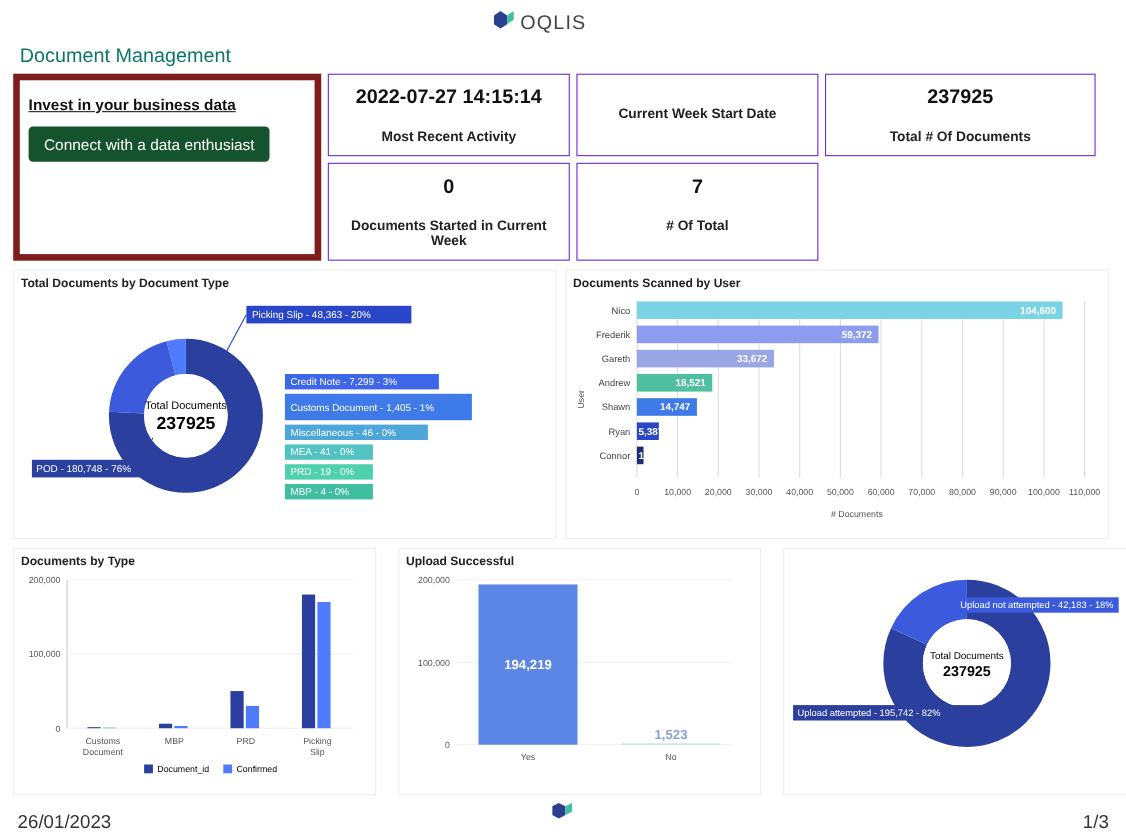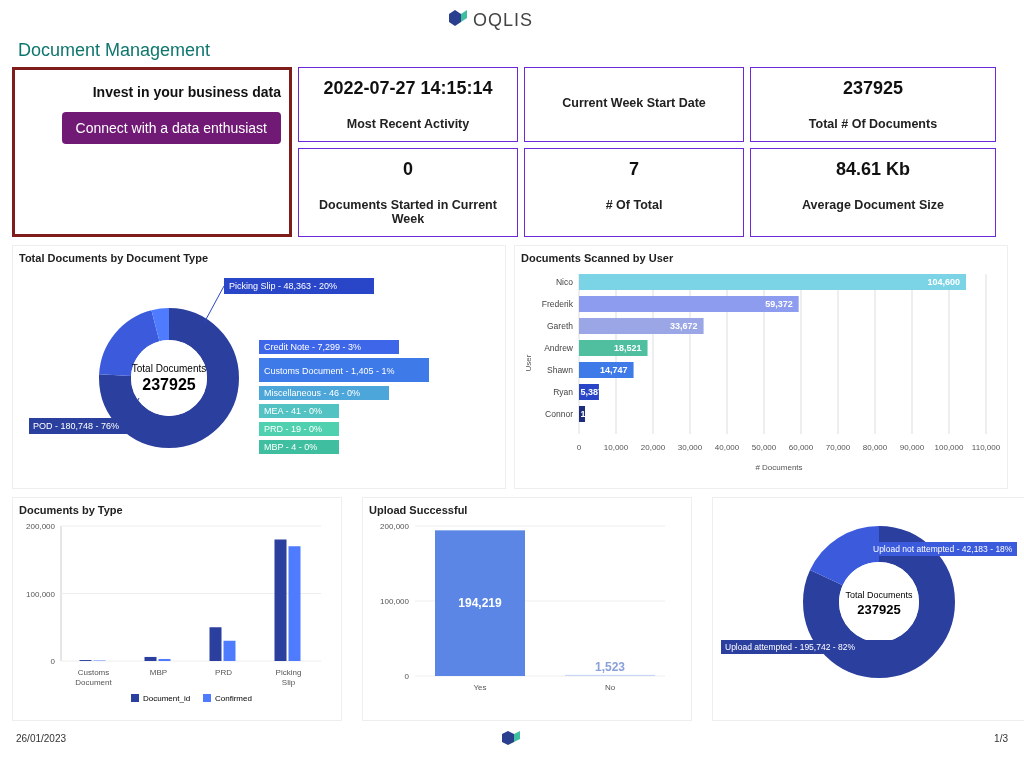--- a/index.html
+++ b/index.html
@@ -5,29 +5,29 @@
   * { box-sizing: border-box; margin: 0; padding: 0; }
   html, body { width: 1024px; height: 758px; font-family: "Segoe UI", Arial, sans-serif; background:#fff; color:#222; }
   .page { width:1024px; height:758px; position:relative; padding:6px 28px 0 12px; }
   .header-logo { text-align:center; padding:2px 0 6px; }
   .logo-svg { display:inline-block; vertical-align:middle; }
   .page-title { font-size:18px; font-weight:500; color:#0f766e; margin:2px 0 6px 6px; }
   .metrics-grid { display:grid; grid-template-columns: 280px 220px 220px 1fr; grid-template-rows:auto auto; gap:6px; margin-bottom:8px; }
   .metric-card { border:1px solid #6d28d9; padding:10px 8px; text-align:center; }
   .metric-value { font-size:18px; font-weight:700; color:#111; }
   .metric-label { font-size:12.5px; font-weight:600; color:#222; margin-top:18px; }
-  .cta-card { grid-row:1 / span 2; border:3px solid #7f1d1d; text-align:right; padding:14px 8px; }
+  .cta-card { grid-row:1 / span 2; border:6px solid #7f1d1d; text-align:left; padding:14px 8px;text-decoration:underline; }
   .cta-title { font-size:14px; font-weight:700; color:#111; margin-bottom:12px;}
-  .cta-btn { display:inline-block; background:#701a75; color:#fff; padding:8px 14px; border-radius:4px; font-size:14px; overflow:hidden; white-space:nowrap; max-width:100%; }
+  .cta-btn { display:inline-block; background:#14532d; color:#fff; padding:8px 14px; border-radius:4px; font-size:14px; overflow:hidden; white-space:nowrap; max-width:100%; }
   .charts-row1 { display:grid; grid-template-columns: 1fr 1fr; gap:8px; margin-bottom:8px; }
   .charts-row2 { display:grid; grid-template-columns: 330px 330px 1fr; gap:20px; }
   .chart-card { border:1px solid #eee; padding:4px 6px 6px; }
   .chart-title { font-size:11px; font-weight:700; text-align:left; color:#222; margin:2px 0 4px; }
   svg text { font-family:inherit; }
-  .footer { position:absolute; bottom:14px; left:16px; right:16px; display:flex; justify-content:space-between; font-size:10px; color:#333; }
+  .footer { position:absolute; bottom:0; left:16px; right:16px; display:flex; justify-content:space-between; font-size:17px; color:#333; }
   .footer-logo { position:absolute; left:50%; transform:translateX(-50%); bottom:4px;}
   .tick { font-size:8px; fill:#555; }
   .axislabel { font-size:8px; fill:#555; }
 </style>
 </head>
 <body>
 <div class="page">
 
 <div class="header-logo">
   <svg class="logo-svg" width="110" height="24" viewBox="0 0 110 24">
@@ -57,24 +57,20 @@
     <span class="cta-btn">Connect with a data enthusiast</span>
   </div>
 
   <div class="metric-card">
     <div class="metric-value">0</div>
     <div class="metric-label">Documents Started in Current Week</div>
   </div>
   <div class="metric-card">
     <div class="metric-value">7</div>
     <div class="metric-label"># Of Total</div>
-  </div>
-  <div class="metric-card">
-    <div class="metric-value">84.61 Kb</div>
-    <div class="metric-label">Average Document Size</div>
   </div>
 </div>
 
 <div class="charts-row1">
 
   <div class="chart-card">
     <div class="chart-title">Total Documents by Document Type</div>
     <svg width="480" height="210" viewBox="0 0 480 210">
       <g transform="translate(150,110)">
 

